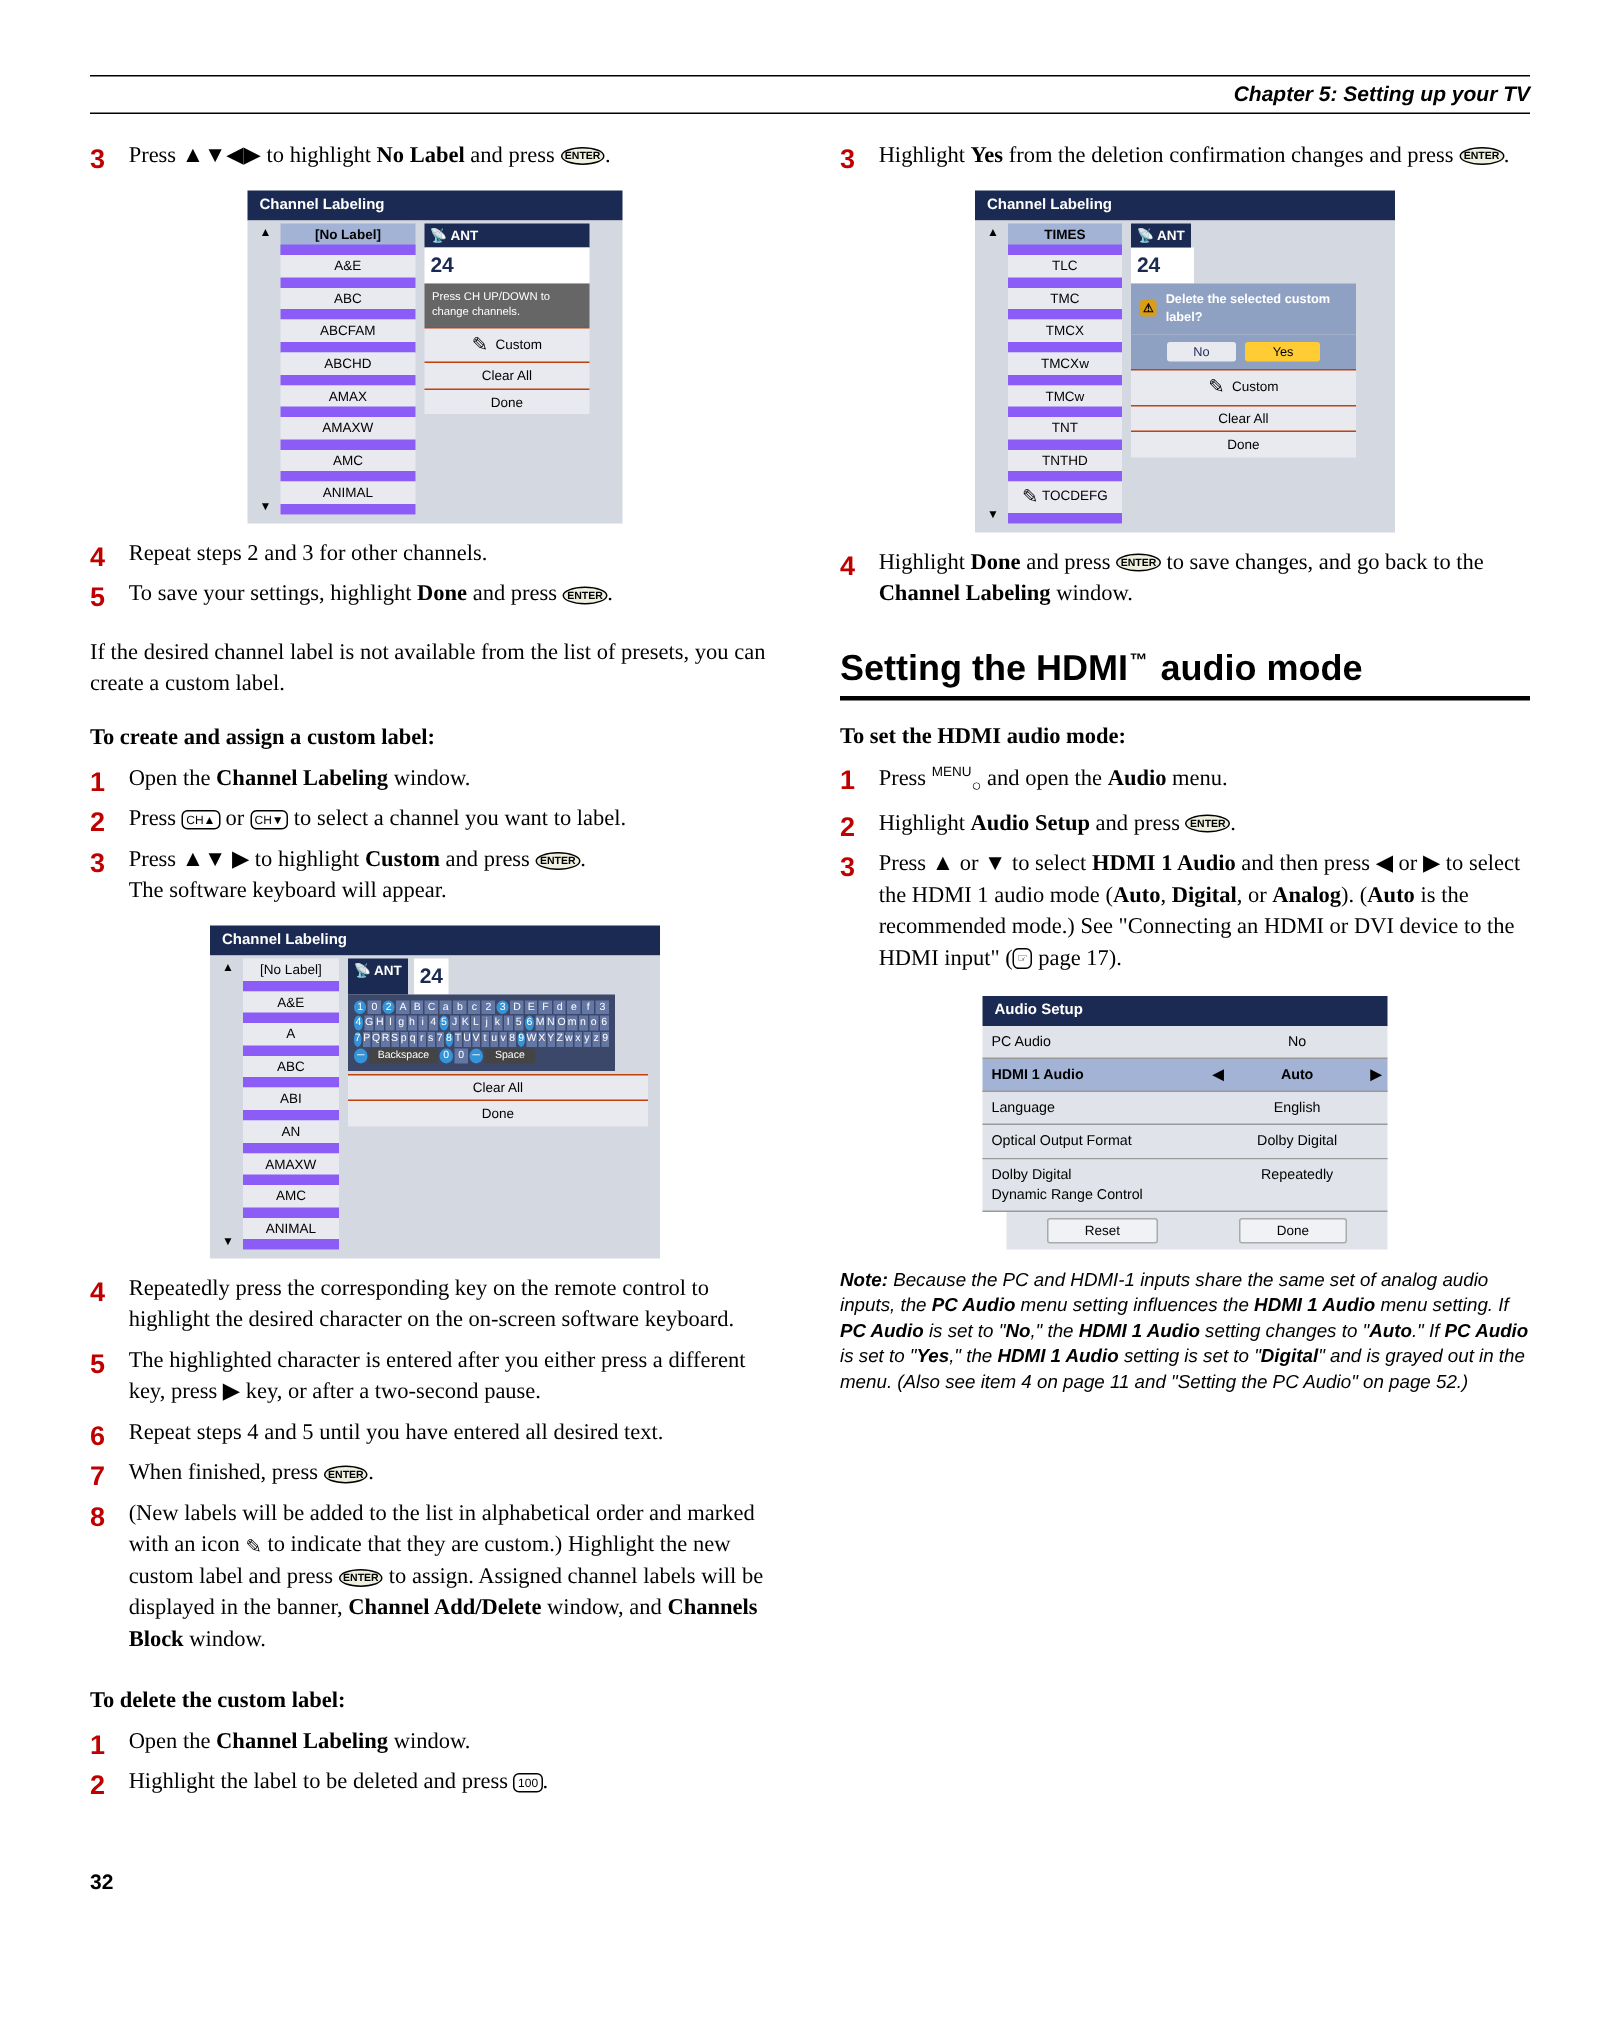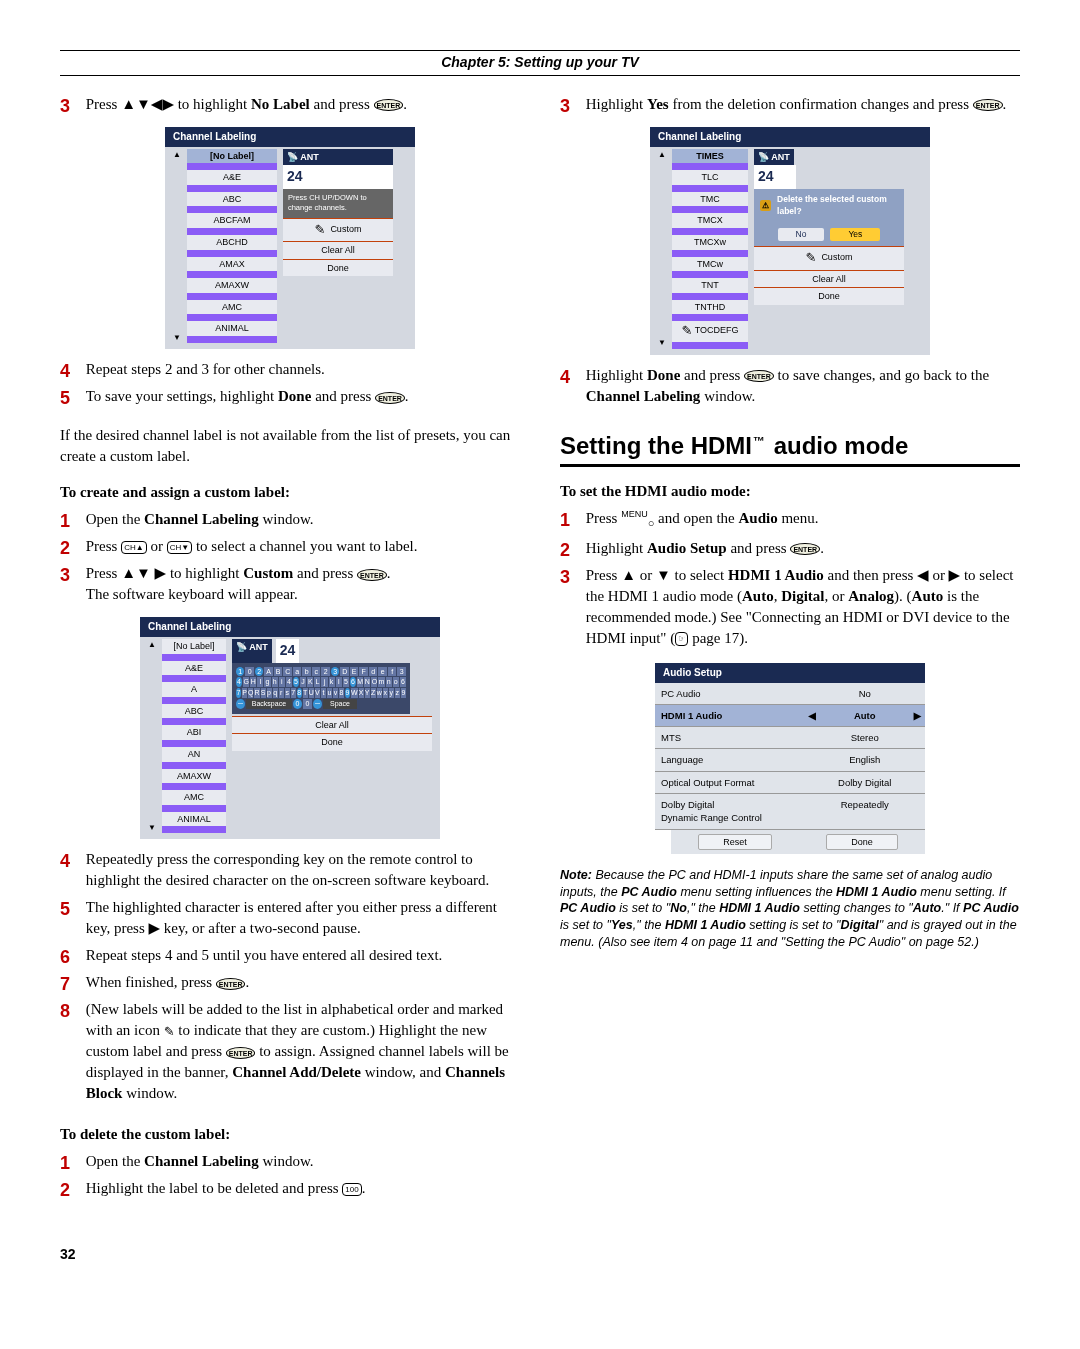--- a/index.html
+++ b/index.html
@@ -9,21 +9,21 @@
     margin: 0;
     padding: 50px 60px;
     width: 1080px;
     box-sizing: border-box;
     font-size: 15px;
     line-height: 1.4;
   }
   .header-bar {
     border-top: 1px solid #000;
     border-bottom: 1px solid #000;
-    text-align: center;
+    text-align: right;
     font-family: Arial, Helvetica, sans-serif;
     font-weight: bold;
     font-style: italic;
     padding: 2px 0;
     margin-bottom: 18px;
     font-size: 14px;
   }
   .two-col {
     display: flex;
     gap: 40px;
@@ -588,24 +588,20 @@
       <div class="ui-title">Audio Setup</div>
       <div class="audio-row">
         <div class="audio-label">PC Audio</div>
         <div class="audio-val">No</div>
       </div>
       <div class="audio-row sel">
         <div class="audio-label">HDMI 1 Audio</div>
         <div class="audio-val"><span class="la">◀</span><span>Auto</span><span class="ra">▶</span></div>
       </div>
       <div class="audio-row">
-        <div class="audio-label">MTS</div>
-        <div class="audio-val">Stereo</div>
-      </div>
-      <div class="audio-row">
         <div class="audio-label">Language</div>
         <div class="audio-val">English</div>
       </div>
       <div class="audio-row">
         <div class="audio-label">Optical Output Format</div>
         <div class="audio-val">Dolby Digital</div>
       </div>
       <div class="audio-row">
         <div class="audio-label" style="white-space:pre-line;">Dolby Digital
 Dynamic Range Control</div>

